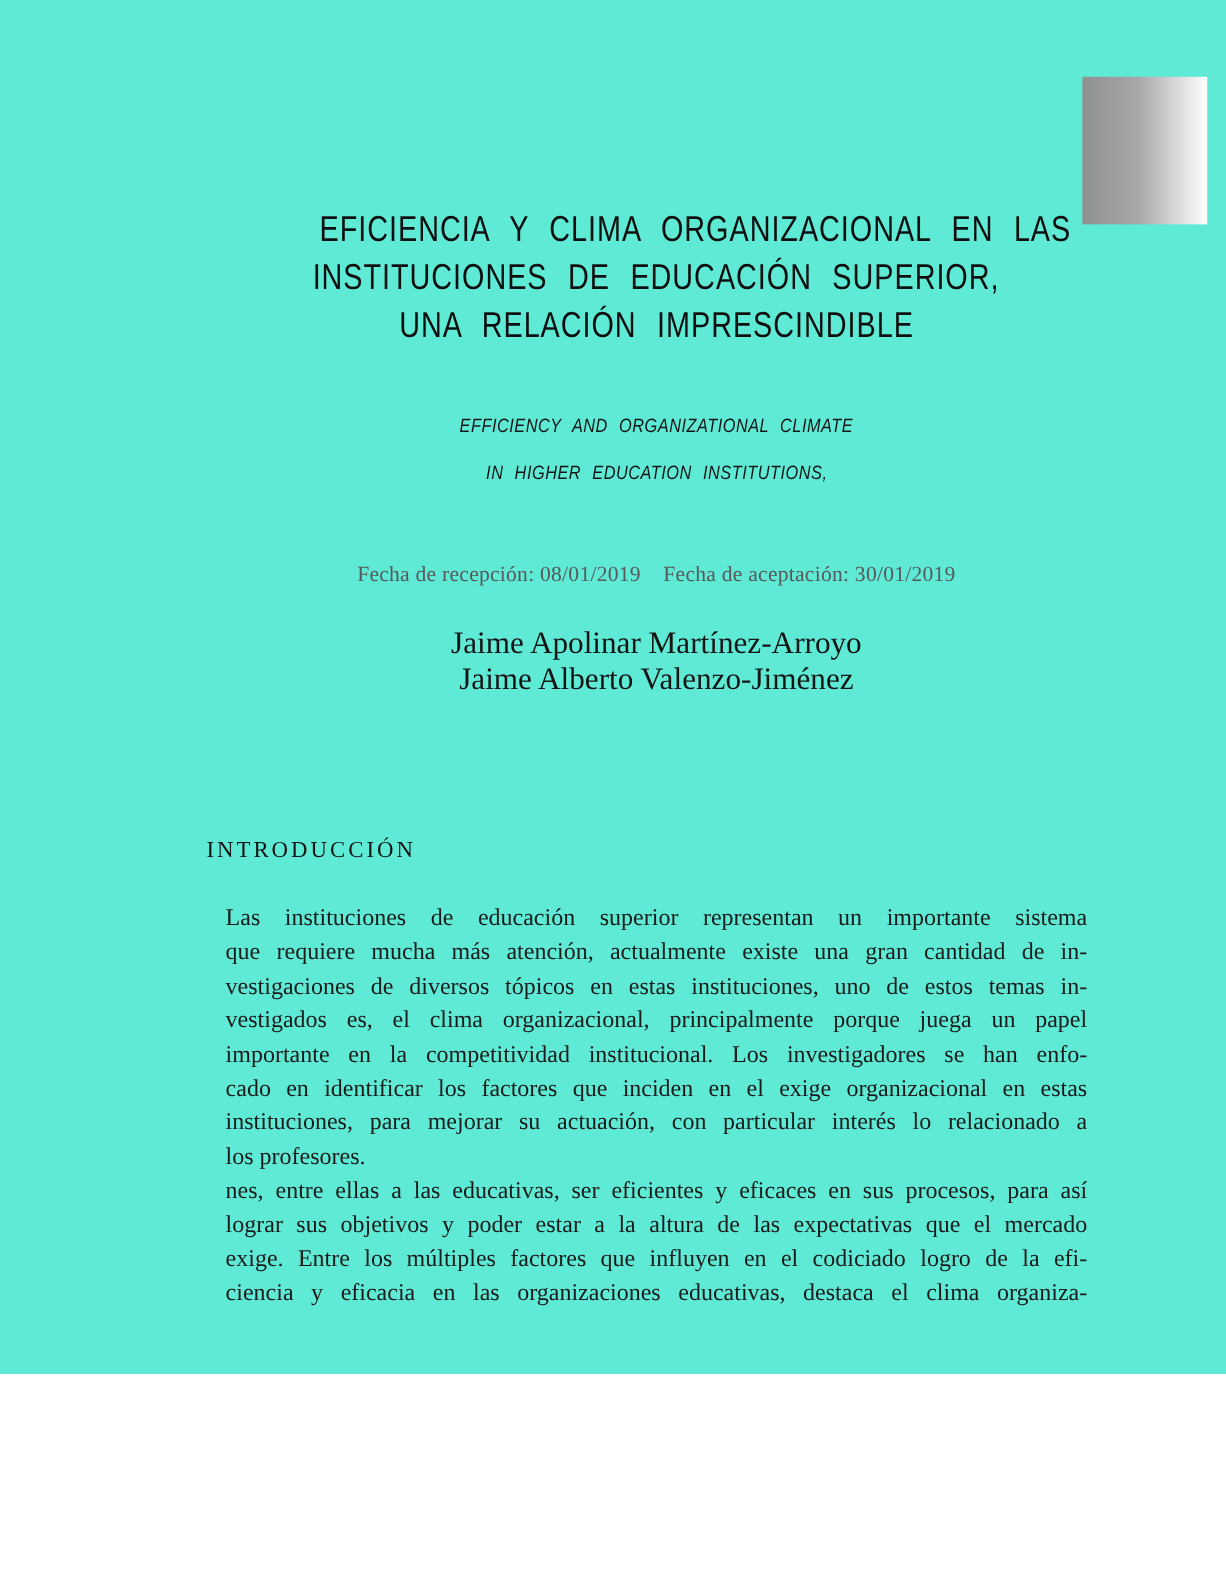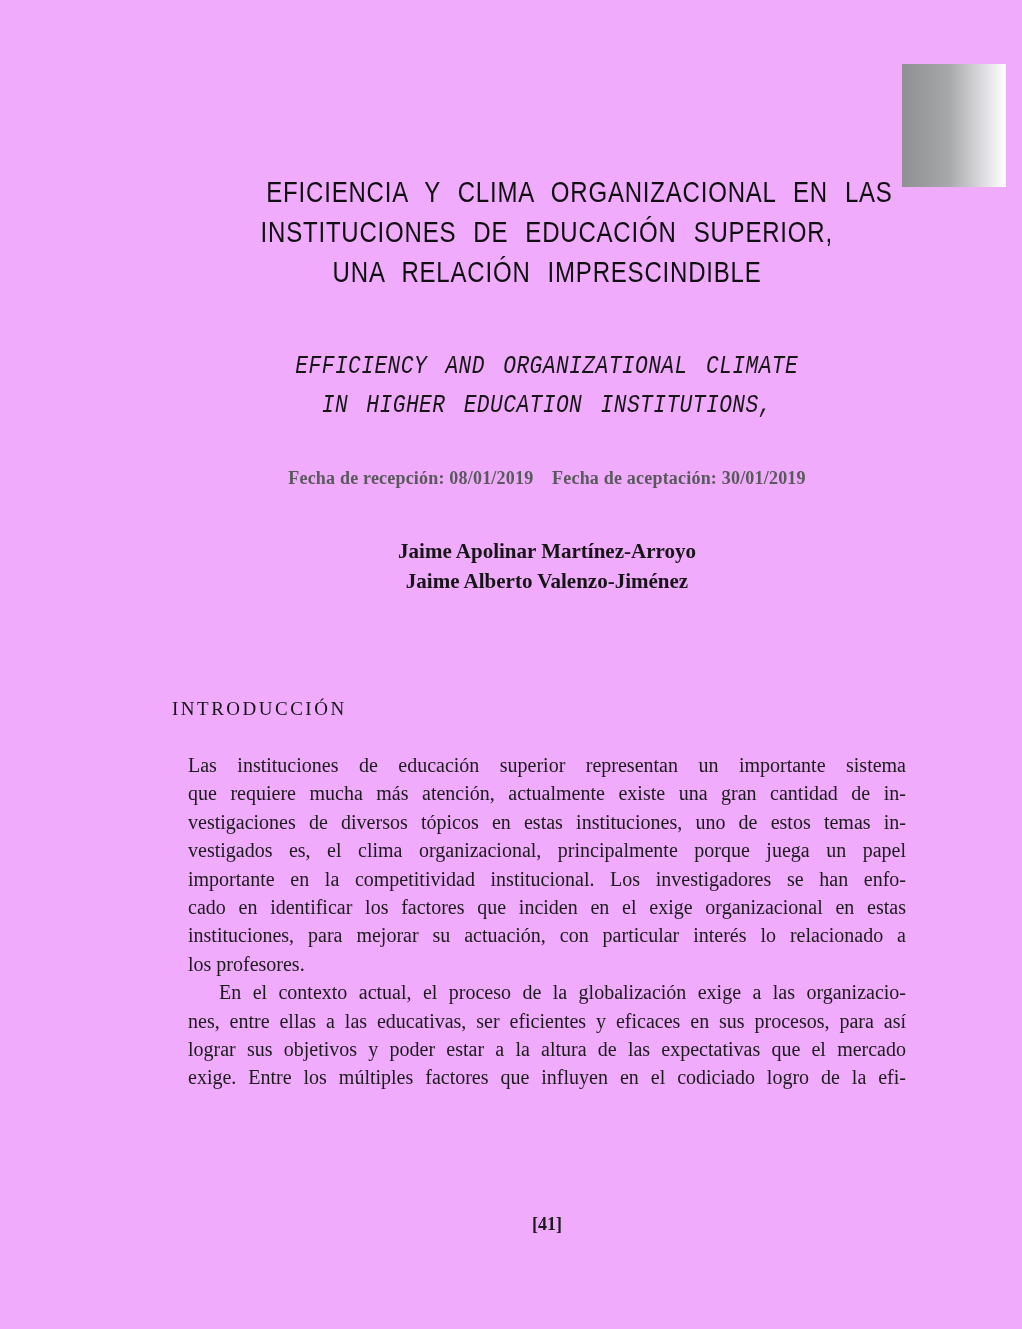--- a/index.html
+++ b/index.html
@@ -3,64 +3,63 @@
 <meta charset="utf-8">
 <style>
   html, body {
     margin: 0;
     padding: 0;
     background: #ffffff;
   }
   .page {
     position: relative;
     width: 1022px;
-    height: 1329px;
-    background: #f0abfc;
+    height: 1145px;
+    background: #5eead4;
     overflow: hidden;
     font-family: "Liberation Serif", serif;
     color: #1b1b1b;
   }
   
   .corner-gradient {
     position: absolute;
     left: 902px;
     top: 64px;
     width: 104px;
     height: 123px;
     background: linear-gradient(to right, #8e9092 0%, #a7a8aa 45%, #d8d8da 75%, #ffffff 100%);
   }
   .col {
     position: absolute;
     left: 188px;
     width: 718px;
     text-align: center;
-    font-weight: bold;
   }
   
   .title-block {
     top: 172px;
     font-family: "Liberation Sans", sans-serif;
     font-size: 30px;
     line-height: 40px;
     font-weight: 400;
     color: #0f0f0f;
   }
   .title-block .t-line > span {
     display: inline-block;
     transform: scaleX(0.80);
     white-space: nowrap;
     letter-spacing: 1px;
     word-spacing: 12px;
   }
   
   .subtitle-block {
-    top: 347px;
-    font-family: Liberation Mono, monospace;
+    top: 336px;
+    font-family: Liberation Sans, sans-serif;
     font-style: italic;
-    font-size: 25px;
+    font-size: 16px;
     line-height: 39px;
     font-weight: 400;
     color: #161616;
   }
   .subtitle-block .t-line > span {
     display: inline-block;
     transform: scaleX(0.85);
     white-space: nowrap;
     letter-spacing: 0.5px;
     word-spacing: 6px;
@@ -70,22 +69,22 @@
     top: 468px;
     font-size: 18px;
     color: #58595b;
     letter-spacing: 0.2px;
   }
   .dates-line .date-acceptance {
     margin-left: 14px;
   }
   
   .authors-block {
-    top: 536px;
-    font-size: 21px;
+    top: 521px;
+    font-size: 26px;
     line-height: 30px;
     color: #151515;
   }
   
   .section-heading {
     position: absolute;
     left: 172px;
     top: 698px;
     font-size: 19px;
     letter-spacing: 2.5px;
@@ -156,22 +155,22 @@
       <div class="body-line">Las instituciones de educación superior representan un importante sistema</div>
       <div class="body-line">que requiere mucha más atención, actualmente existe una gran cantidad de in-</div>
       <div class="body-line">vestigaciones de diversos tópicos en estas instituciones, uno de estos temas in-</div>
       <div class="body-line">vestigados es, el clima organizacional, principalmente porque juega un papel</div>
       <div class="body-line">importante en la competitividad institucional. Los investigadores se han enfo-</div>
       <div class="body-line">cado en identificar los factores que inciden en el exige organizacional en estas</div>
       <div class="body-line">instituciones, para mejorar su actuación, con particular interés lo relacionado a</div>
       <div class="body-line para-end">los profesores.</div>
     </div>
     <div class="para">
-      <div class="body-line indent">En el contexto actual, el proceso de la globalización exige a las organizacio-</div>
       <div class="body-line">nes, entre ellas a las educativas, ser eficientes y eficaces en sus procesos, para así</div>
       <div class="body-line">lograr sus objetivos y poder estar a la altura de las expectativas que el mercado</div>
       <div class="body-line">exige. Entre los múltiples factores que influyen en el codiciado logro de la efi-</div>
+      <div class="body-line">ciencia y eficacia en las organizaciones educativas, destaca el clima organiza-</div>
     </div>
   </div>
 
   <div class="col page-number">[41]</div>
 
 </div>
 
 </body></html>

